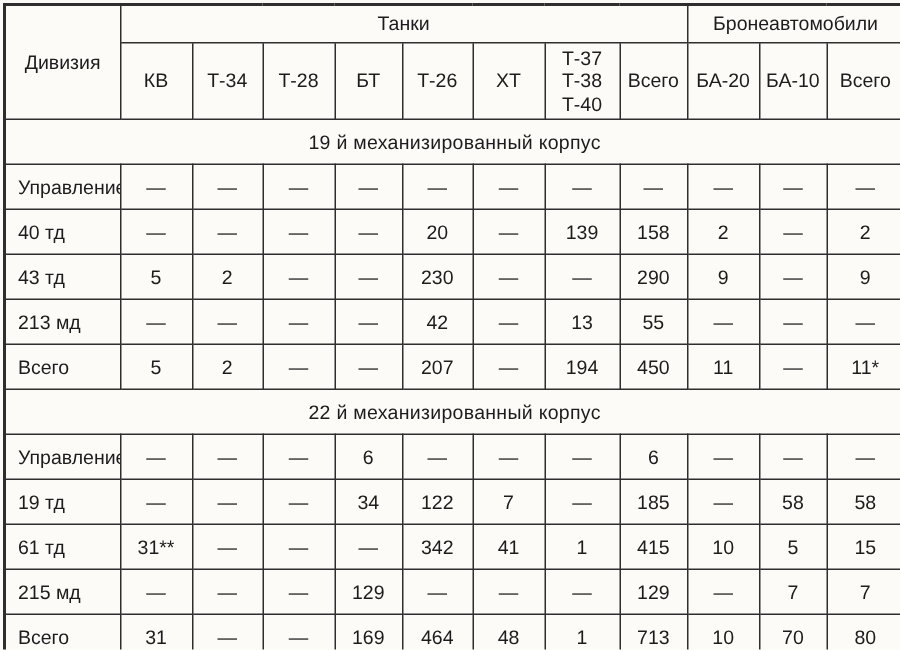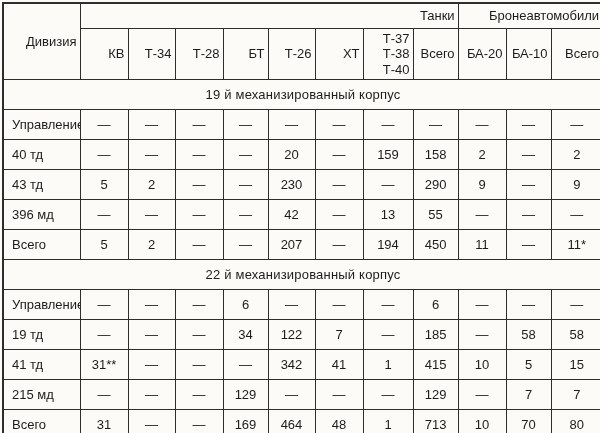--- a/index.html
+++ b/index.html
@@ -33,21 +33,20 @@
     padding: 2px 3px;
     font-weight: normal;
     overflow: hidden;
   }
   .data-table thead tr.group-row { height: 25px; }
   .data-table thead tr.cols-row  { height: 43px; }
   .data-table tbody tr           { height: 30px; }
   .data-table th {
     white-space: pre-line;
     line-height: 1.2;
-    text-align: right;
   }
   .data-table td.label-cell {
     text-align: left;
     padding-left: 8px;
     white-space: nowrap;
   }
   .data-table tr.section-row td {
     text-align: center;
     letter-spacing: 0.2px;
   }
@@ -112,42 +111,42 @@
           <td>—</td>
         </tr>
         <tr>
           <td class="label-cell">40 тд</td>
           <td>—</td>
           <td>—</td>
           <td>—</td>
           <td>—</td>
           <td>20</td>
           <td>—</td>
-          <td>159</td>
+          <td>139</td>
           <td>158</td>
           <td>2</td>
           <td>—</td>
           <td>2</td>
         </tr>
         <tr>
           <td class="label-cell">43 тд</td>
           <td>5</td>
           <td>2</td>
           <td>—</td>
           <td>—</td>
           <td>230</td>
           <td>—</td>
           <td>—</td>
           <td>290</td>
           <td>9</td>
           <td>—</td>
           <td>9</td>
         </tr>
         <tr>
-          <td class="label-cell">396 мд</td>
+          <td class="label-cell">213 мд</td>
           <td>—</td>
           <td>—</td>
           <td>—</td>
           <td>—</td>
           <td>42</td>
           <td>—</td>
           <td>13</td>
           <td>55</td>
           <td>—</td>
           <td>—</td>
@@ -192,21 +191,21 @@
           <td>34</td>
           <td>122</td>
           <td>7</td>
           <td>—</td>
           <td>185</td>
           <td>—</td>
           <td>58</td>
           <td>58</td>
         </tr>
         <tr>
-          <td class="label-cell">41 тд</td>
+          <td class="label-cell">61 тд</td>
           <td>31**</td>
           <td>—</td>
           <td>—</td>
           <td>—</td>
           <td>342</td>
           <td>41</td>
           <td>1</td>
           <td>415</td>
           <td>10</td>
           <td>5</td>

